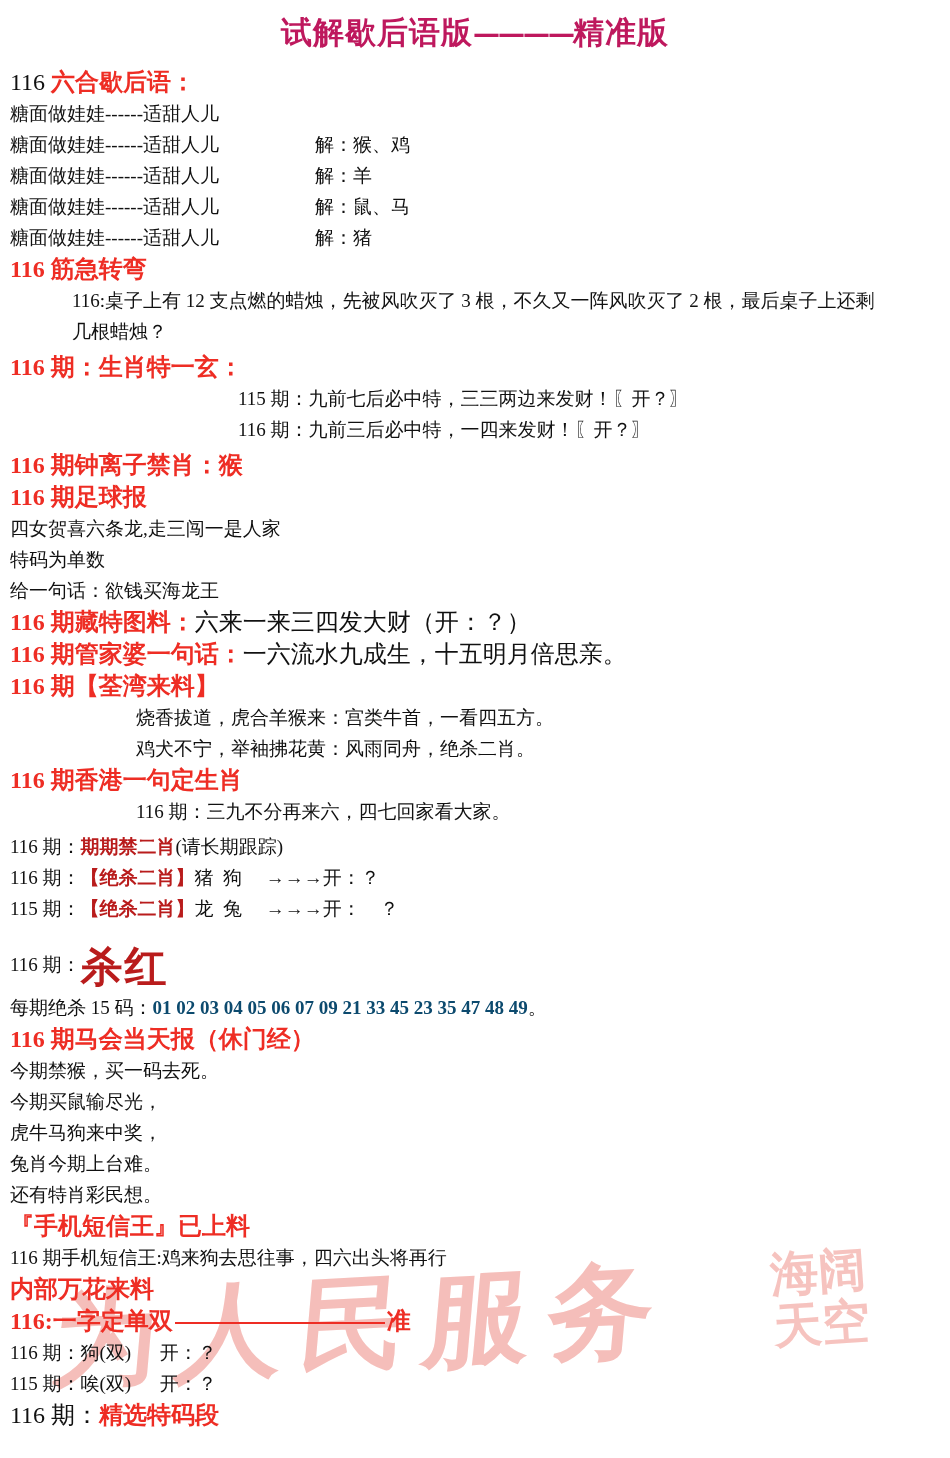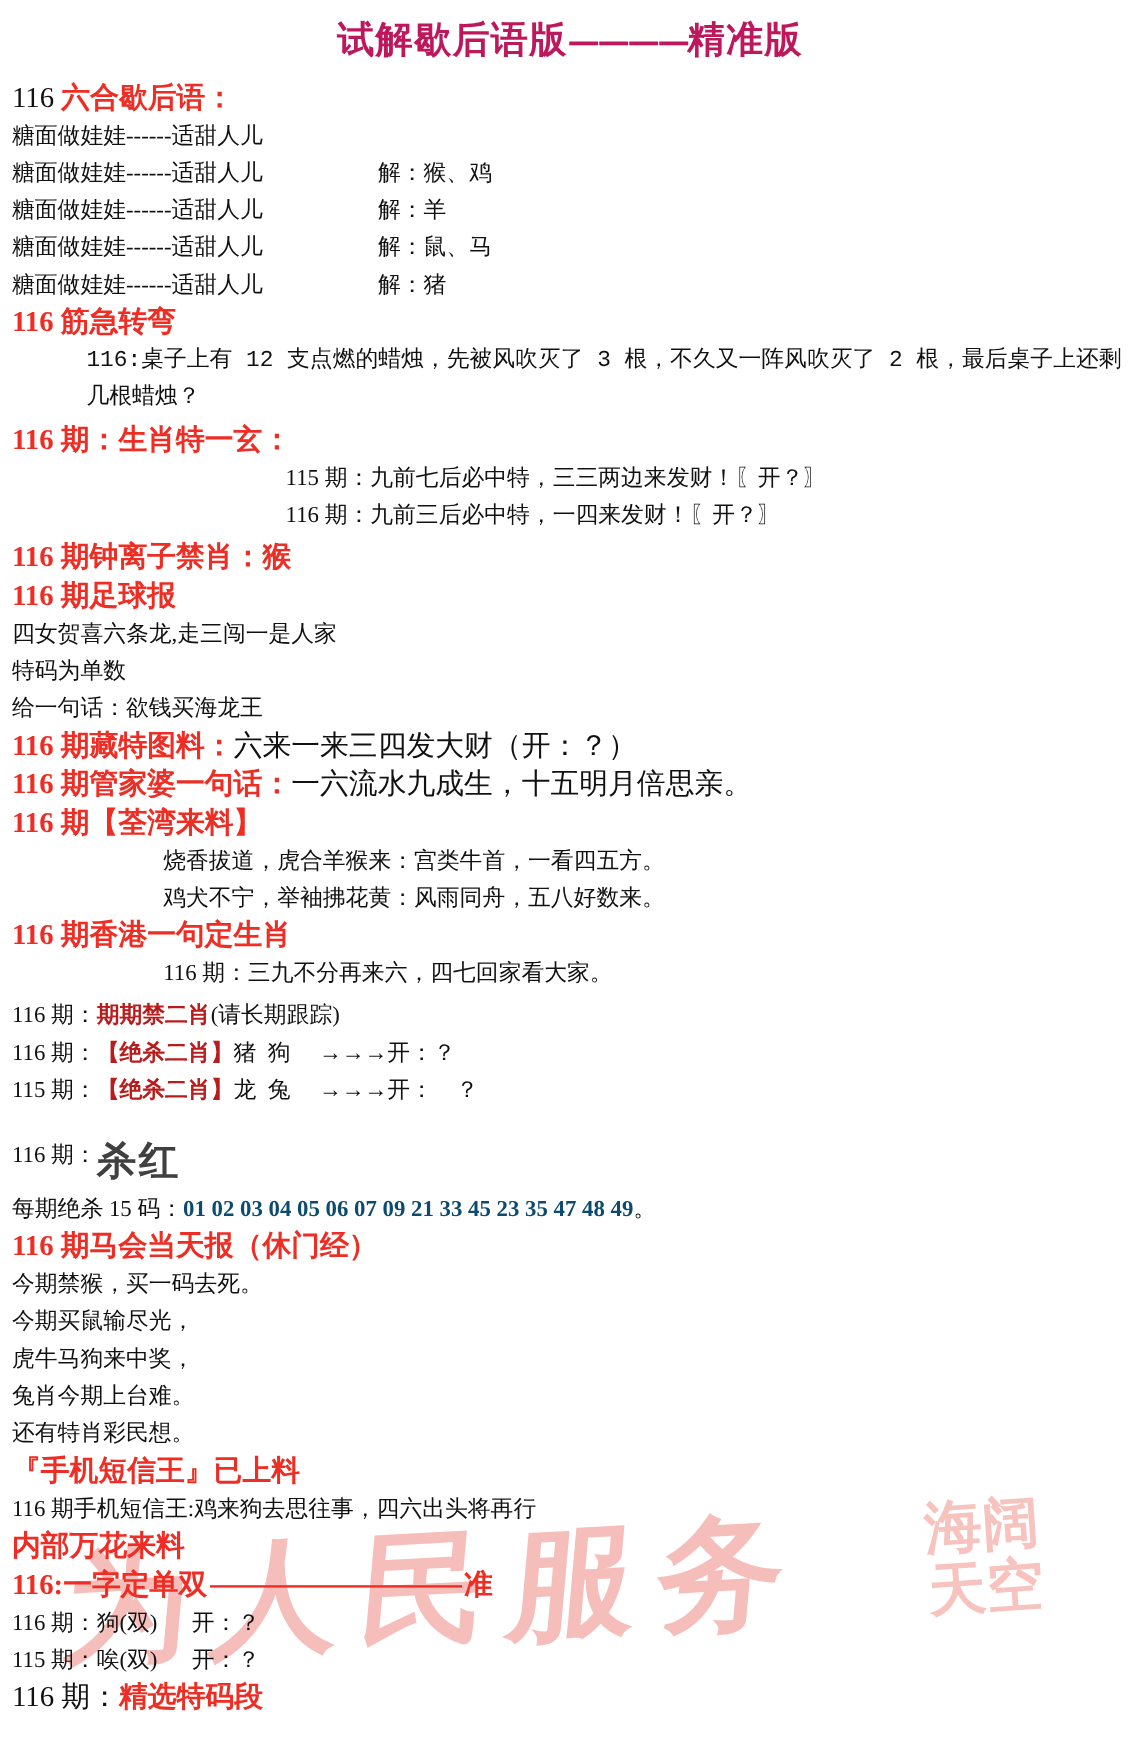--- a/index.html
+++ b/index.html
@@ -73,36 +73,36 @@
   .red {
     color: #b91c1c;
     font-weight: bold;
   }
   .blackline {
     color: #111;
     font-size: 19px;
     line-height: 31px;
     white-space: pre;
   }
-  .indent1 { padding-left: 62px; font-family: Liberation Mono, monospace; }
+  .indent1 { padding-left: 62px; }
   .indent3 { padding-left: 228px; }
   .indent4 { padding-left: 126px; }
   .sec-head {
     font-size: 24px;
     line-height: 32px;
     font-weight: bold;
     color: #ee2d24;
     white-space: pre;
   }
   .sec-head .blk { color: #111; font-weight: normal; }
   .gap-s { height: 4px; }
   .gap-l { height: 18px; }
   .big-red {
-    color: #404040;
-    font-size: 33px;
+    color: #b91c1c;
+    font-size: 42px;
     font-weight: bold;
     line-height: 50px;
     font-family: "DejaVu Serif", serif;
     letter-spacing: 2px;
   }
   .inline-blk {
     color: #111;
     font-size: 19px;
     font-weight: normal;
     vertical-align: 10px;
@@ -160,21 +160,21 @@
     <div class="blackline">四女贺喜六条龙,走三闯一是人家</div>
     <div class="blackline">特码为单数</div>
     <div class="blackline">给一句话：欲钱买海龙王</div>
 
     <div class="sec-head"><span>116 期藏特图料：</span><span class="blk">六来一来三四发大财（开：？）</span></div>
 
     <div class="sec-head"><span>116 期管家婆一句话：</span><span class="blk">一六流水九成生，十五明月倍思亲。</span></div>
 
     <div class="sec-head">116 期【荃湾来料】</div>
     <div class="blackline indent4">烧香拔道，虎合羊猴来：宫类牛首，一看四五方。</div>
-    <div class="blackline indent4">鸡犬不宁，举袖拂花黄：风雨同舟，五八好数来。</div>
+    <div class="blackline indent4">鸡犬不宁，举袖拂花黄：风雨同舟，绝杀二肖。</div>
 
     <div class="sec-head">116 期香港一句定生肖</div>
     <div class="blackline indent4">116 期：三九不分再来六，四七回家看大家。</div>
 
     <div class="gap-s"></div>
 
     <div class="blackline"><span>116 期：</span><span class="red">期期禁二肖</span><span>(请长期跟踪)</span></div>
 
     <div class="blackline"><span>116 期：</span><span class="red">【绝杀二肖】</span><span>猪  狗</span>     <span>→→→</span><span>开：？</span></div>
     <div class="blackline"><span>115 期：</span><span class="red">【绝杀二肖】</span><span>龙  兔</span>     <span>→→→</span><span>开：    ？</span></div>

